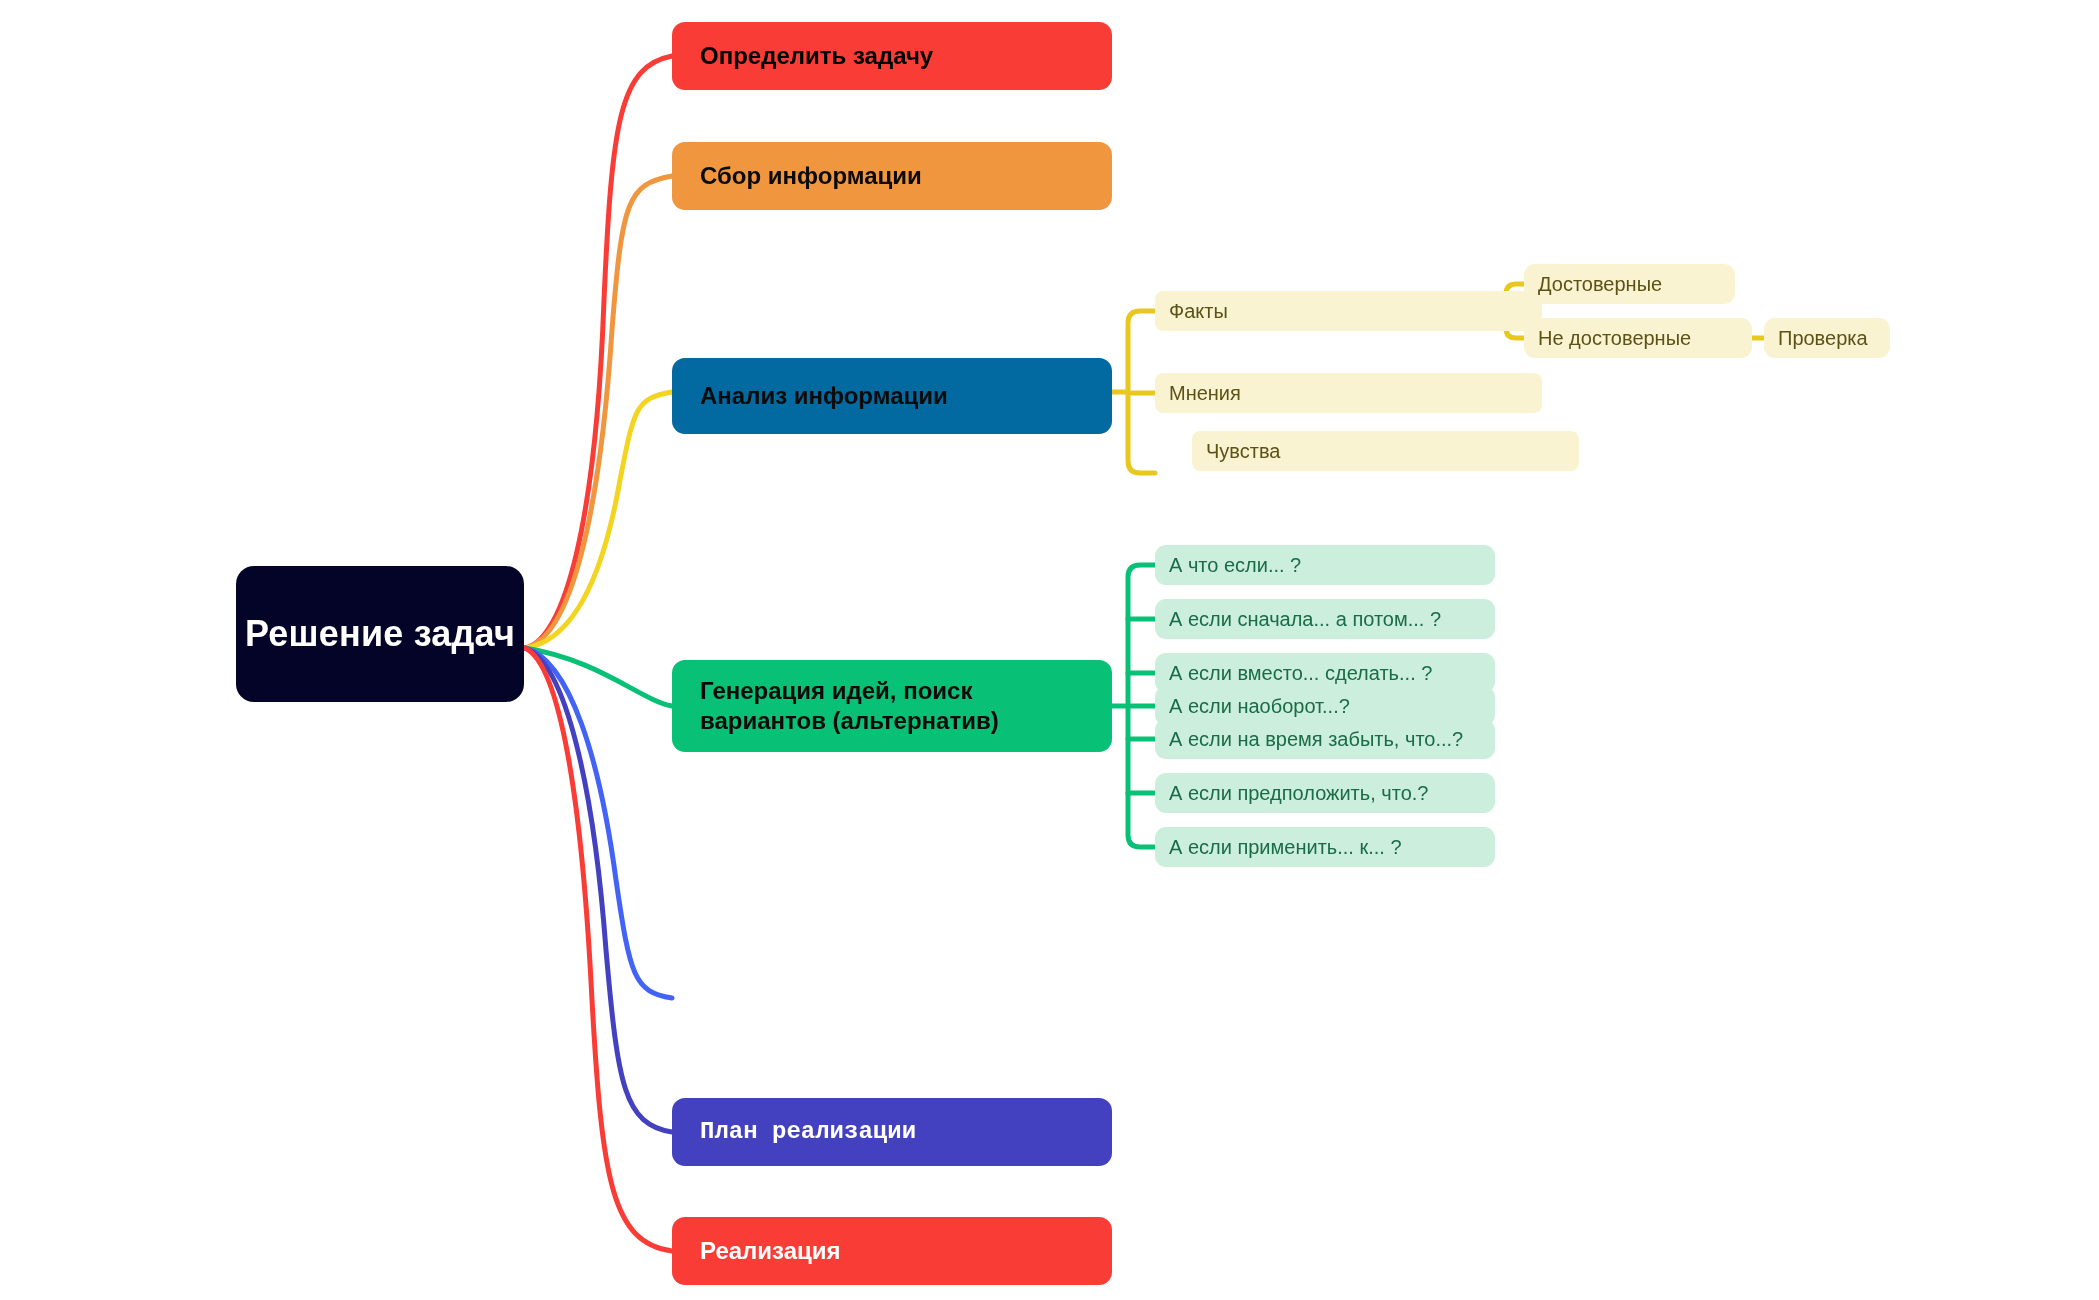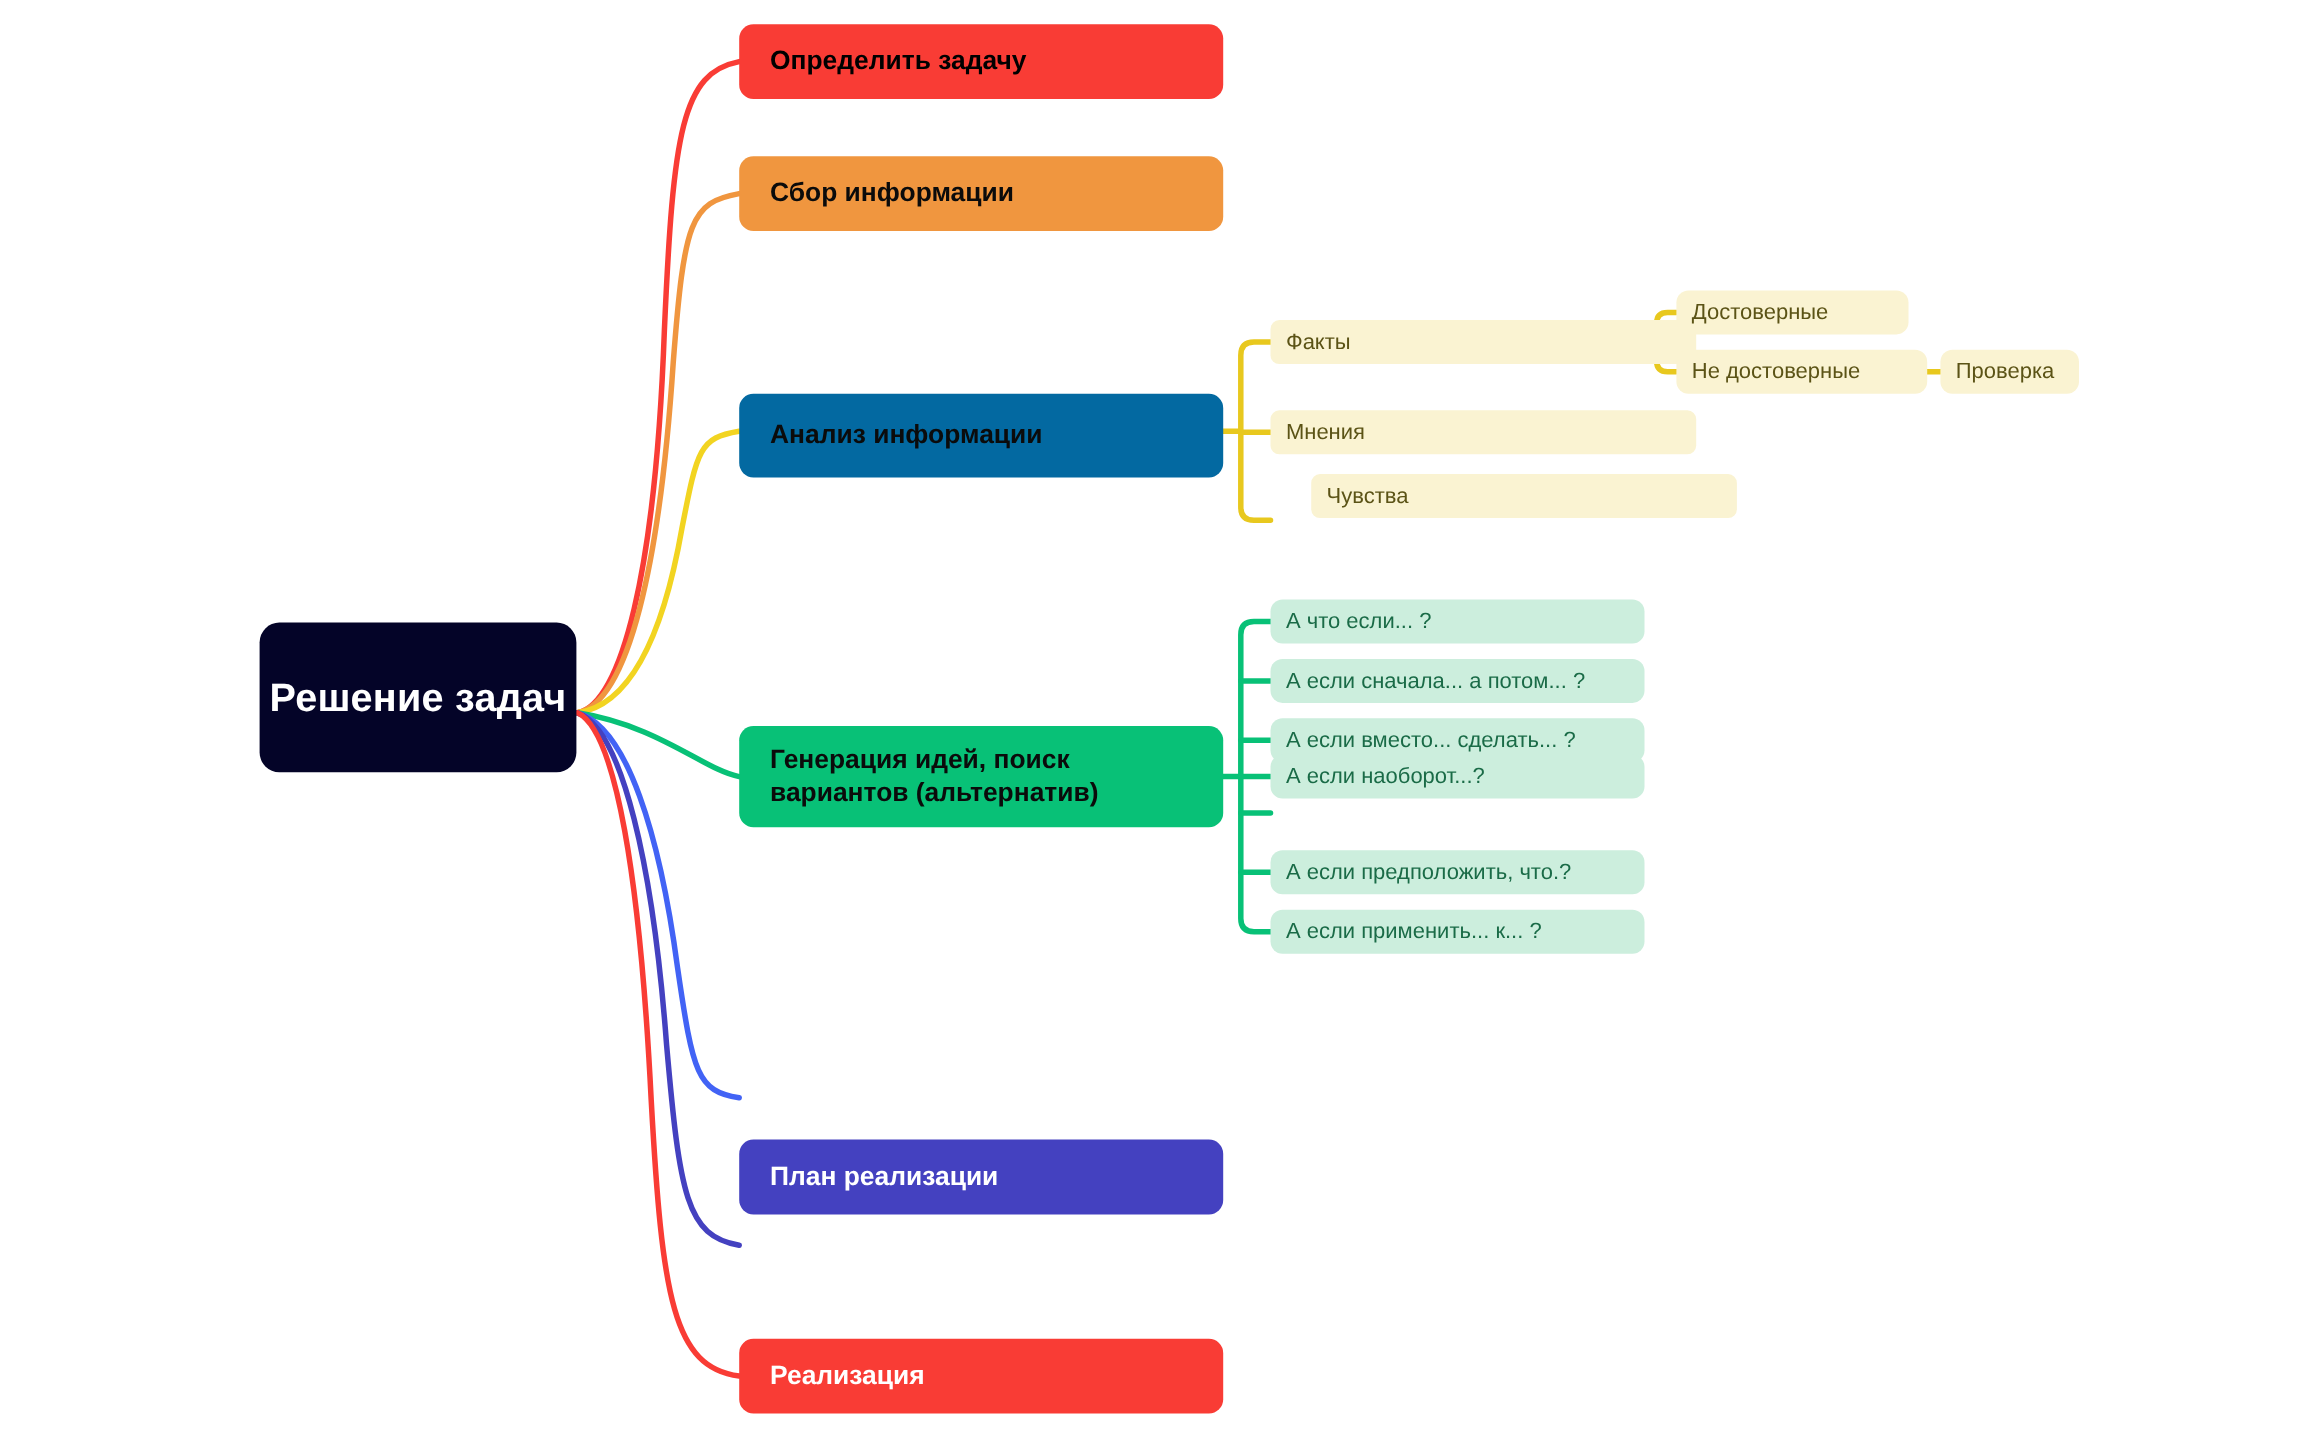--- a/index.html
+++ b/index.html
@@ -36,21 +36,21 @@
   .l1.n-define   { top:22px;   height:68px;  background:#F93C35; }
   .l1.n-define   .node-label { color:#000000; }
   .l1.n-collect  { top:142px;  height:68px;  background:#F0963F; }
   .l1.n-collect  .node-label { color:#0b0b0b; }
   .l1.n-analyze  { top:358px;  height:76px;  background:#0369a1; }
   .l1.n-analyze  .node-label { color:#0b0b0b; }
   .l1.n-generate { top:660px;  height:92px;  background:#08C177; }
   .l1.n-generate .node-label { color:#0b0b0b; }
   .l1.n-choose   { top:952px;  height:92px;  background:#4263F5; }
   .l1.n-choose   .node-label { color:#ffffff; }
-  .l1.n-plan     { top:1036px; height:68px;  background:#4441C0; }
+  .l1.n-plan     { top:1098px; height:68px;  background:#4441C0;font-family:Liberation Mono, monospace; }
   .l1.n-plan     .node-label { color:#ffffff; }
   .l1.n-realize  { top:1217px; height:68px;  background:#F93C35; }
   .l1.n-realize  .node-label { color:#ffffff; }
 
   
   .l2y {
     left:1155px; width:387px; height:40px;
     background:#FAF3D2; border-radius:8px;
     padding:0 14px;
   }
@@ -178,20 +178,23 @@
   </div>
   <div class="node l2g" style="top:599px">
     <span class="node-label">А если сначала... а потом... ?</span>
   </div>
   <div class="node l2g" style="top:653px">
     <span class="node-label">А если вместо... сделать... ?</span>
   </div>
   <div class="node l2g" style="top:686px">
     <span class="node-label">А если наоборот...?</span>
   </div>
+  <div class="node l2g" style="top:719px">
+    <span class="node-label">А если на время забыть, что...?</span>
+  </div>
   <div class="node l2g" style="top:773px">
     <span class="node-label">А если предположить, что.?</span>
   </div>
   <div class="node l2g" style="top:827px">
     <span class="node-label">А если применить... к... ?</span>
   </div>
 
 </div>
 
 </body></html>

